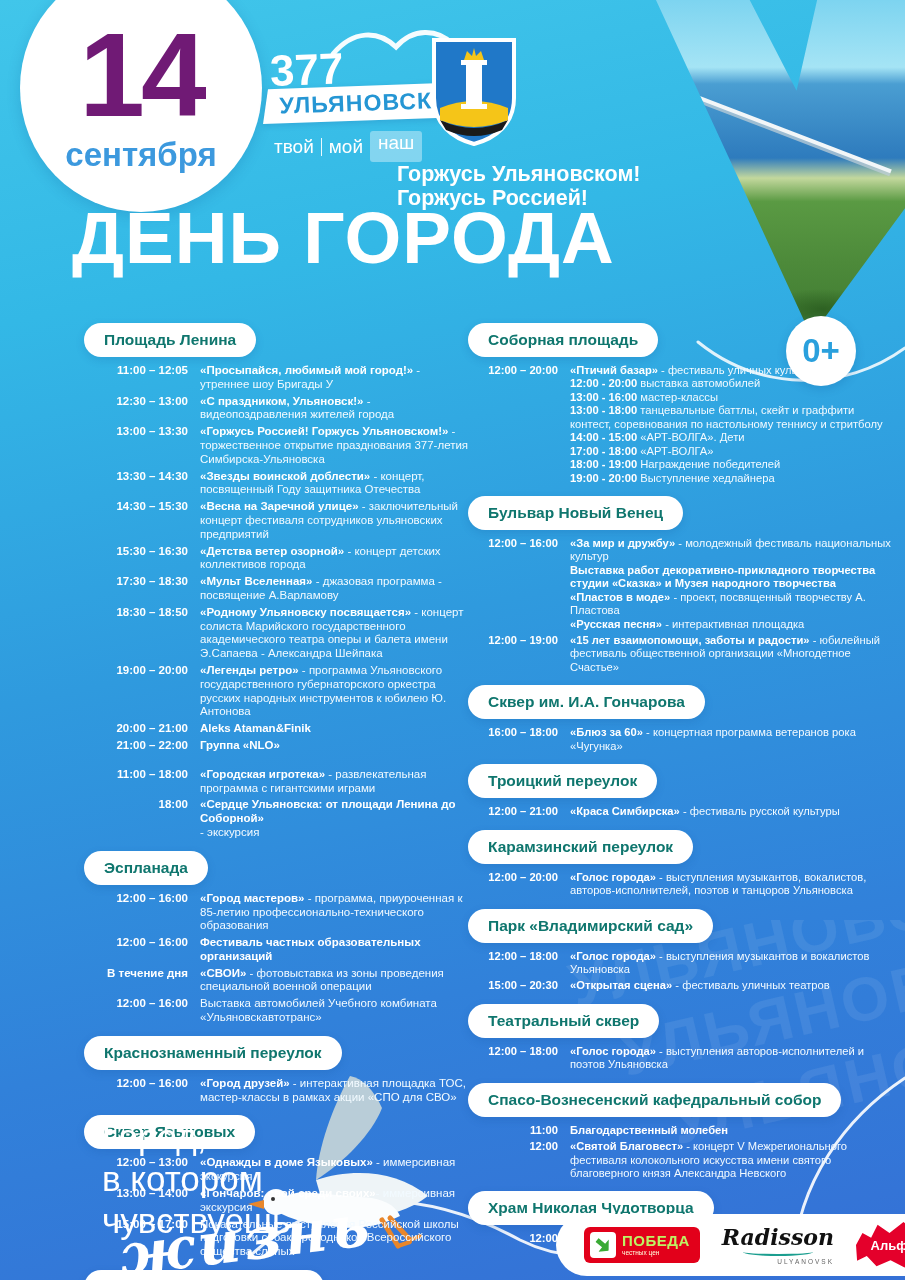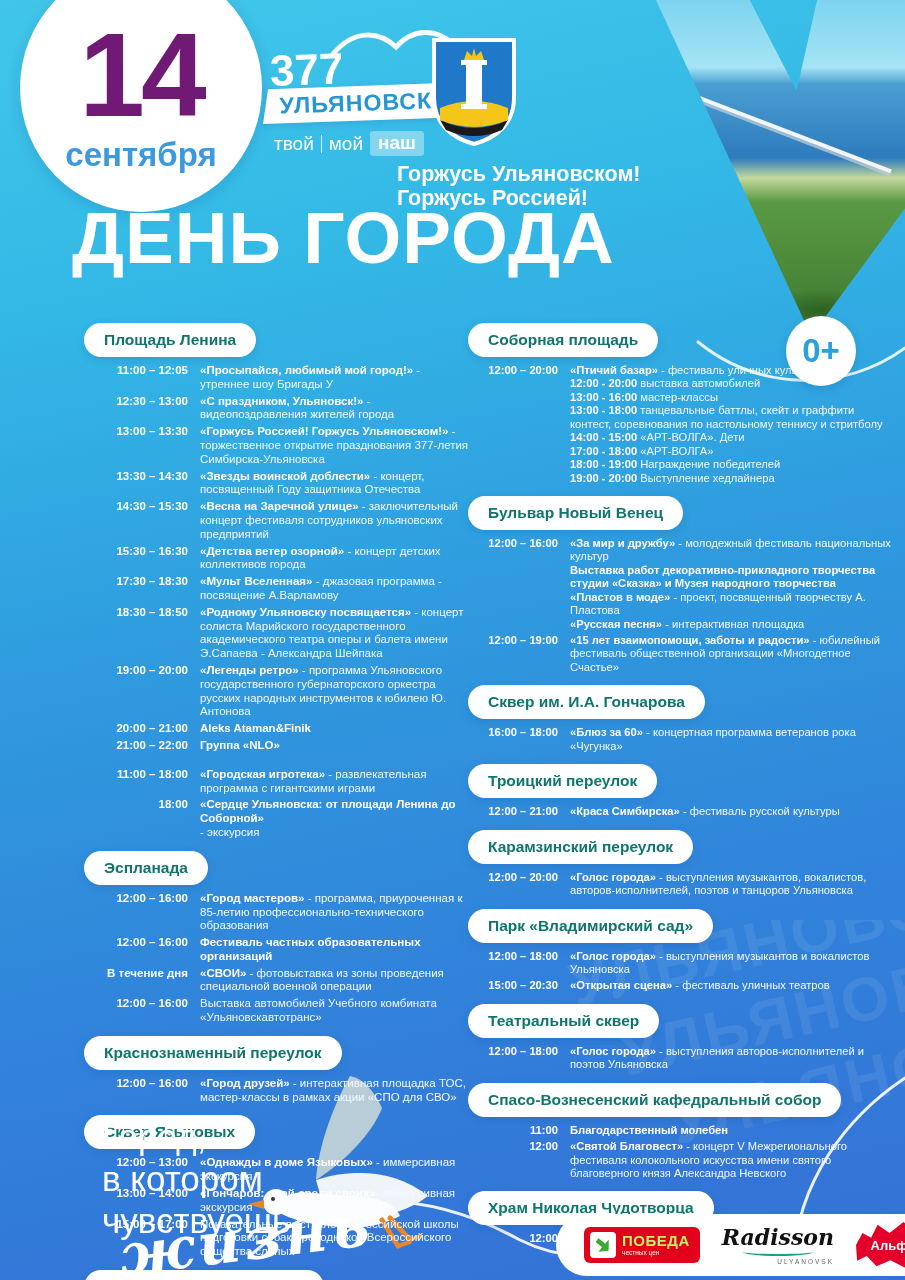--- a/index.html
+++ b/index.html
@@ -20,21 +20,21 @@
                border-radius:50%;z-index:3;text-align:center;box-shadow:0 4px 14px rgba(10,70,140,.18);}
   .date-day{font-size:118px;font-weight:700;color:#701a75;line-height:1;margin-top:52px;letter-spacing:-4px;}
   .date-month{font-size:33px;font-weight:700;color:#3c99de;margin-top:2px;}
   .brand{position:absolute;left:266px;top:46px;z-index:3;}
   .brand-number{font-size:44px;font-weight:800;color:#fff;line-height:1;margin-left:4px;transform:rotate(-2deg);}
   .brand-banner{display:inline-block;background:#fff;padding:4px 14px;transform:skewX(-10deg) rotate(-2deg);
                 margin-top:-4px;box-shadow:0 2px 6px rgba(20,80,150,.2);}
   .brand-banner span{display:inline-block;transform:skewX(10deg);color:#2596d4;font-weight:800;font-size:23px;letter-spacing:1px;}
   .brand-tagline{margin-top:10px;margin-left:8px;font-size:19px;color:#fff;display:flex;align-items:center;gap:7px;}
   .brand-sep{display:inline-block;width:1px;height:18px;background:rgba(255,255,255,.9);}
-  .brand-nash{background:rgba(255,255,255,.38);padding:1px 8px 2px;border-radius:3px;font-weight:700;}
+  .brand-nash{background:rgba(255,255,255,.38);padding:1px 8px 8px;border-radius:3px;font-weight:400;}
   .arms{position:absolute;left:428px;top:36px;z-index:3;}
   .slogan{position:absolute;left:397px;top:162px;z-index:4;font-size:21.5px;font-weight:700;line-height:1.12;}
   .main-title{position:absolute;left:72px;top:196px;z-index:4;font-size:73px;font-weight:800;
               letter-spacing:1px;white-space:nowrap;}
   
   .photo{position:absolute;left:612px;top:0;width:293px;height:336px;z-index:2;
          clip-path:polygon(15% 0%,47% 0%,63% 27%,70% 0%,100% 0%,100% 62%,68% 100%);
          background:
            radial-gradient(closest-side at 32% 86%,rgba(30,80,25,.85),transparent 72%),
            radial-gradient(closest-side at 72% 92%,rgba(40,90,30,.8),transparent 75%),

